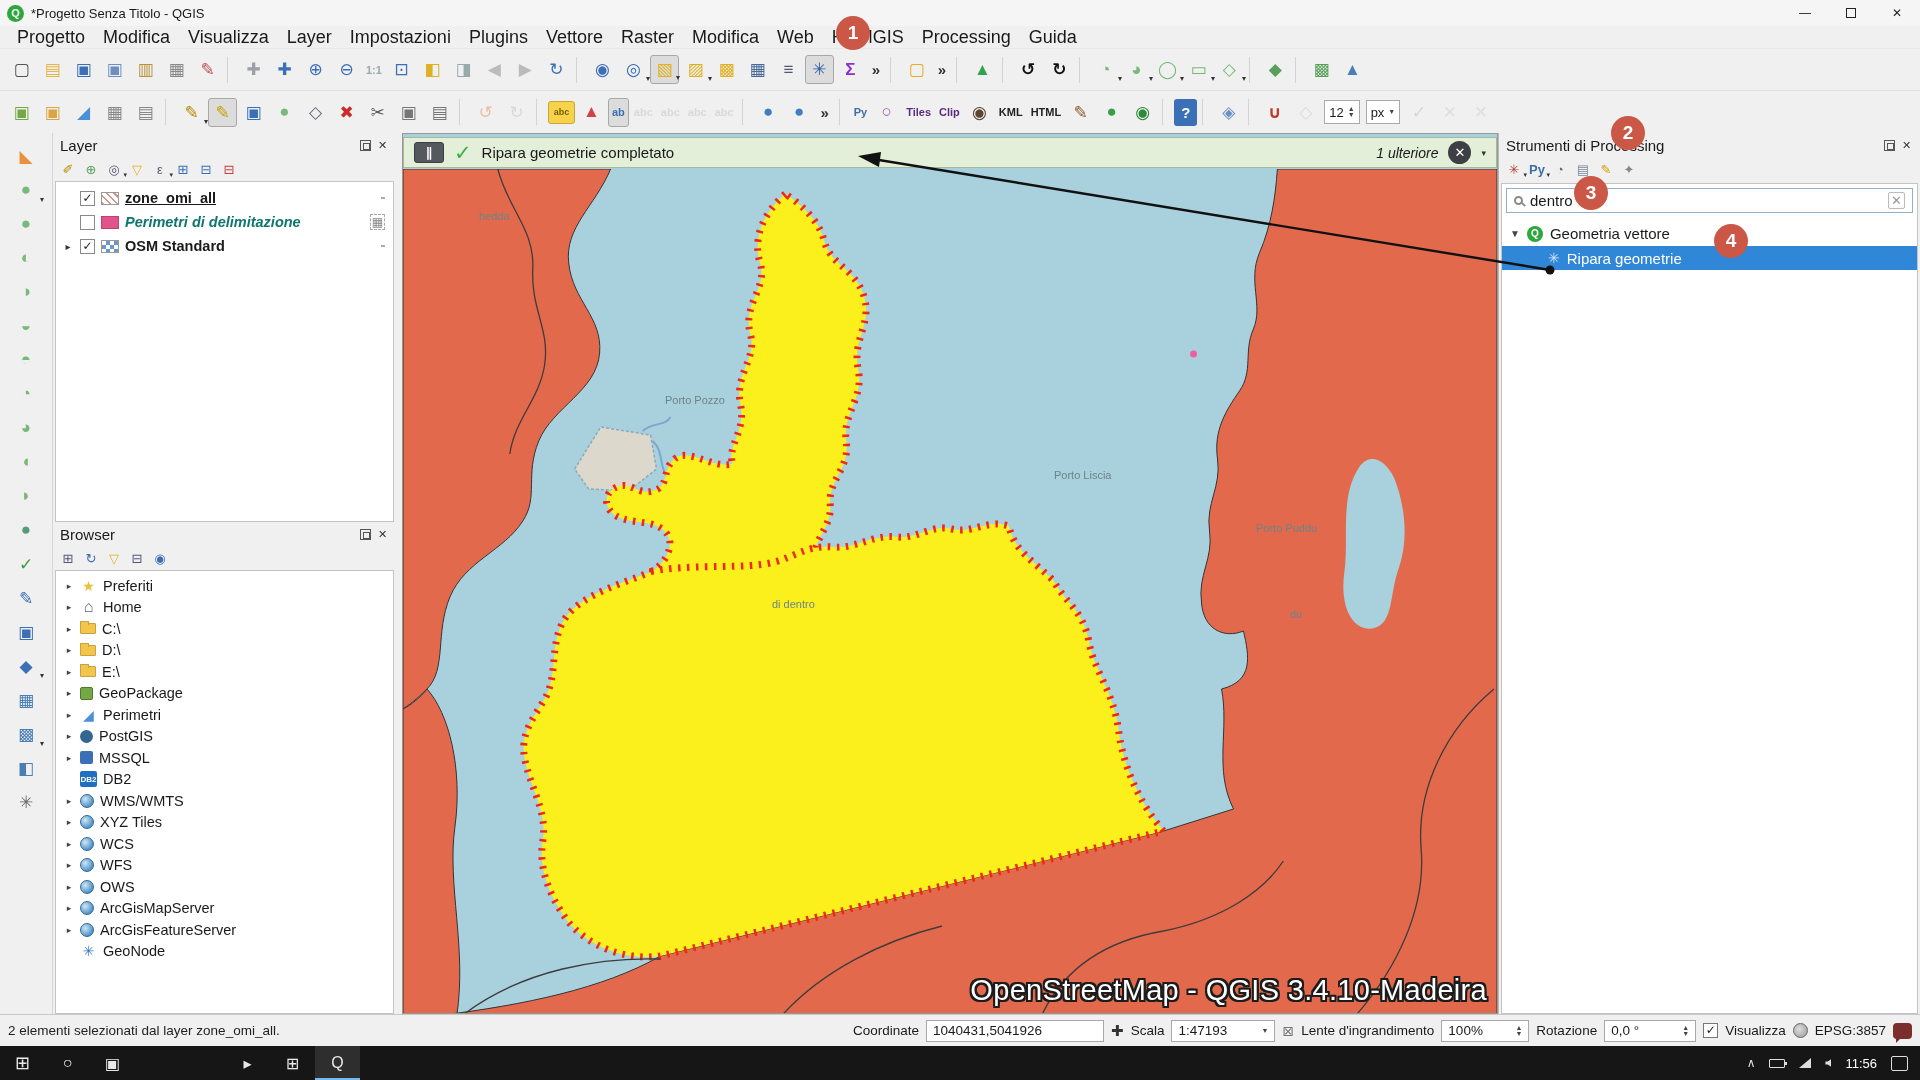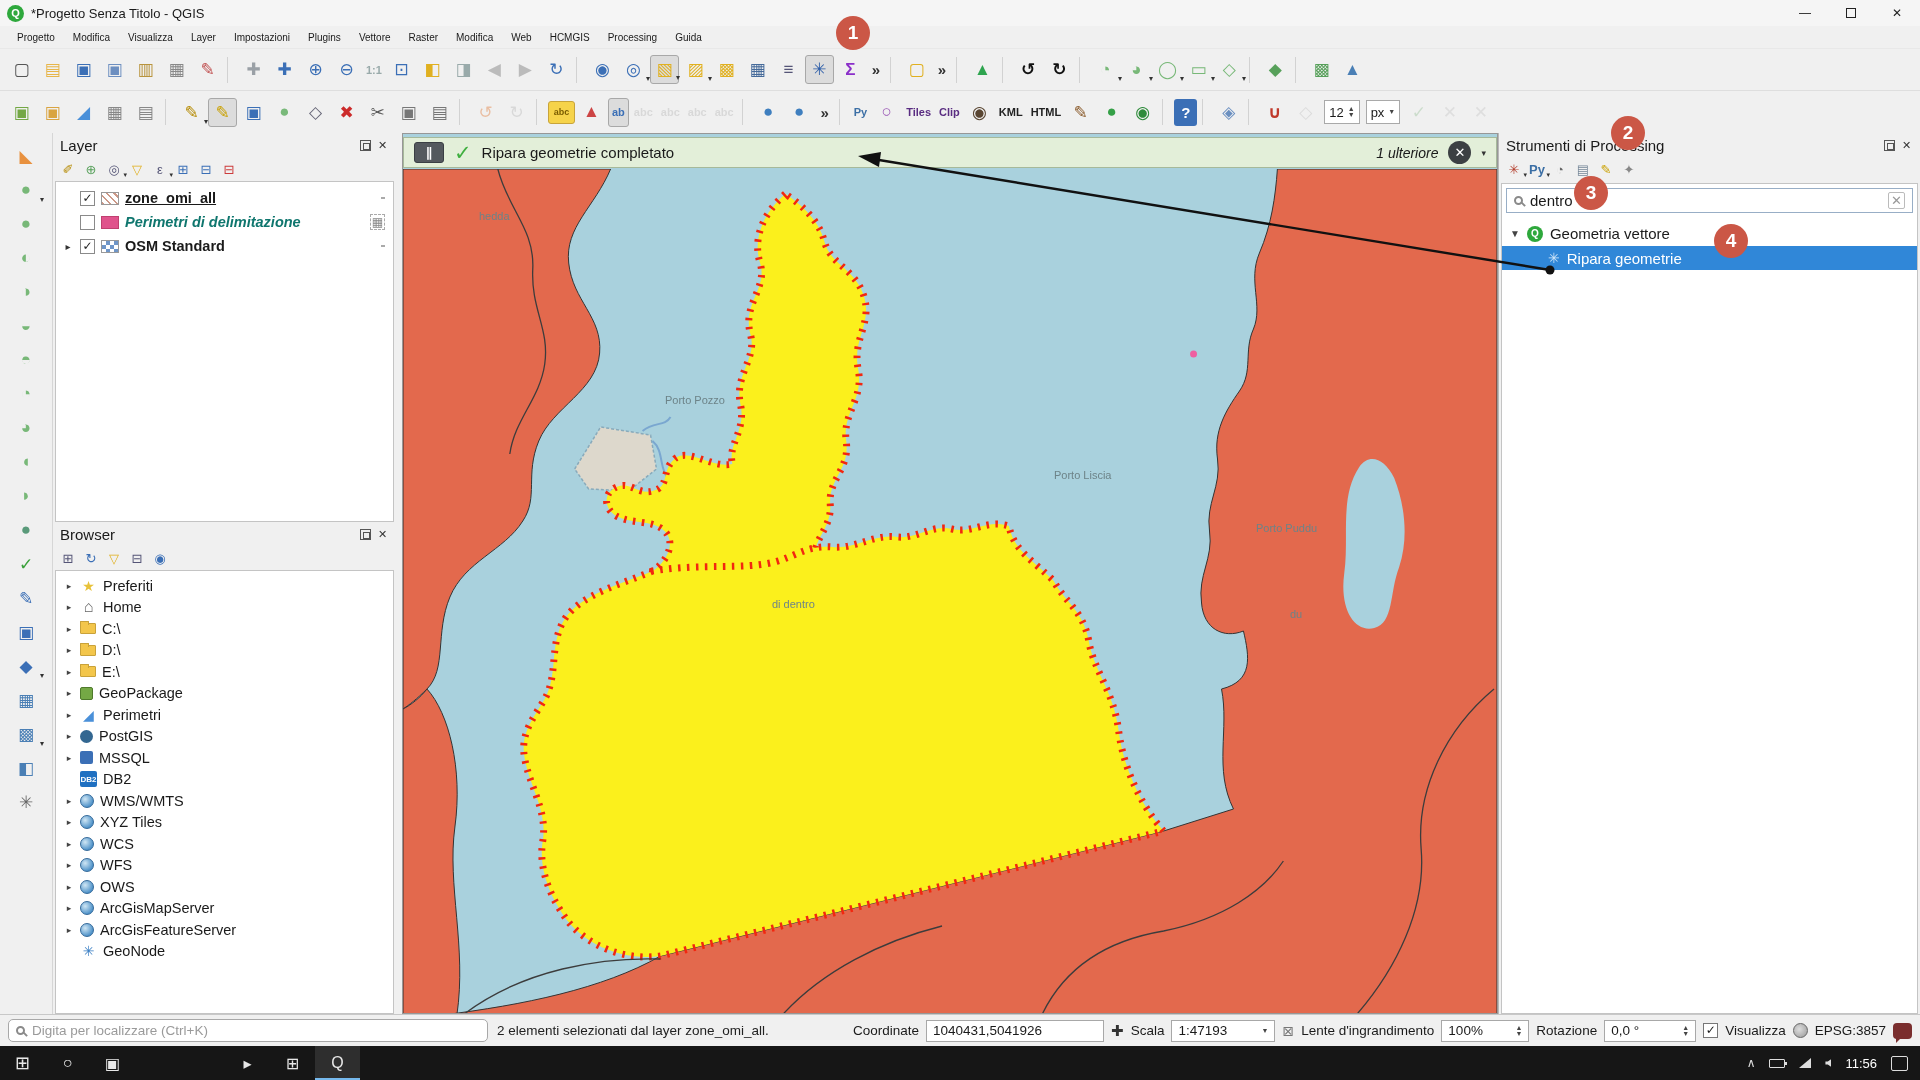--- a/index.html
+++ b/index.html
@@ -6,21 +6,21 @@
   html,body{width:1920px;height:1080px;overflow:hidden}
   body{font-family:"Liberation Sans","DejaVu Sans",sans-serif;background:#f0f0f0;position:relative;font-size:14px;color:#1a1a1a}
   
   .titlebar{height:26px;background:#f5f5f5;display:flex;align-items:center;padding-left:7px;gap:7px}
   .qlogo{width:17px;height:17px;border-radius:50%;background:#2ea83c;color:#fff;font-size:11px;font-weight:bold;display:flex;align-items:center;justify-content:center;flex:none}
   .wintitle{font-size:13px}
   .wincontrols{margin-left:auto;display:flex;height:26px}
   .winbtn{width:46px;display:flex;align-items:center;justify-content:center;font-size:12px;color:#222}
   .winbtn .maxbox{width:10px;height:10px;border:1px solid #222}
   
-  .menubar{height:22px;display:flex;align-items:center;padding-left:8px;font-size:10px}
+  .menubar{height:22px;display:flex;align-items:center;padding-left:8px;font-size:18px}
   .menu-item{padding:1px 9px;white-space:nowrap}
   
   .toolbar{display:flex;align-items:center;height:42px;padding:0 6px;border-top:1px solid #e8e8e8}
   .toolbar.r2{height:43px;border-top:1px solid #dedede}
   .tb{width:29px;height:29px;margin:0 1px;display:flex;align-items:center;justify-content:center;font-size:17px;position:relative;border-radius:3px;flex:none}
   .tb.pressed{background:#dcdcdc;border:1px solid #a8a8a8}
   .tb.disabled{opacity:.42}
   .tb .caret{position:absolute;right:-2px;bottom:1px;font-size:8px;color:#333}
   .tbsep{width:7px;height:26px;border-left:1px solid #d2d2d2;margin:0 4px;flex:none}
   .tb-text{width:auto;min-width:18px;padding:0 3px;font-size:11px;font-weight:bold}
@@ -1023,20 +1023,21 @@
       
         <span class="maplabel" style="left:853px;top:388px">Porto Puddu</span>
       
         <span class="maplabel" style="left:76px;top:76px">hedda</span>
       
         <span class="maplabel" style="left:369px;top:464px">di dentro</span>
       
         <span class="maplabel" style="left:887px;top:474px">du</span>
       </span>
 
+    <div class="attrib">OpenStreetMap - QGIS 3.4.10-Madeira</div>
   </div>
 
   <div class="rightpanel">
     <div class="panel-title">
       <span>Strumenti di Processing</span>
         <span class="sp"></span>
       <span class="pbtn-float"></span>
       <span class="pbtn-close">✕</span>
     </div>
     <div class="panel-tools">
@@ -1085,24 +1086,20 @@
       <div class="tree-sel">
         <span class="gearlight">✳</span>
         <span>Ripara geometrie</span>
       </div>
     </div>
   </div>
 </div>
 
 
 <div class="statusbar">
-  <div class="locator">
-    <span class="mag"></span>
-    <span>Digita per localizzare (Ctrl+K)</span>
-  </div>
   <span style="color:#222">2 elementi selezionati dal layer zone_omi_all.</span>
   <div class="rightstatus">
     <span>Coordinate</span>
     <span class="sbox" style="width:178px">
       <span>1040431,5041926</span>
     </span>
     <span style="font-size:15px;color:#333">✚</span>
     <span>Scala</span>
     <span class="sbox" style="width:104px">
       <span>1:47193</span>

